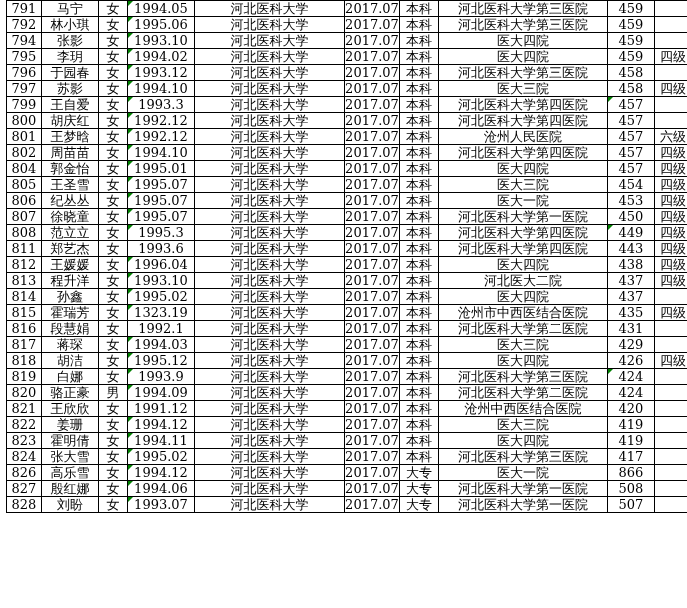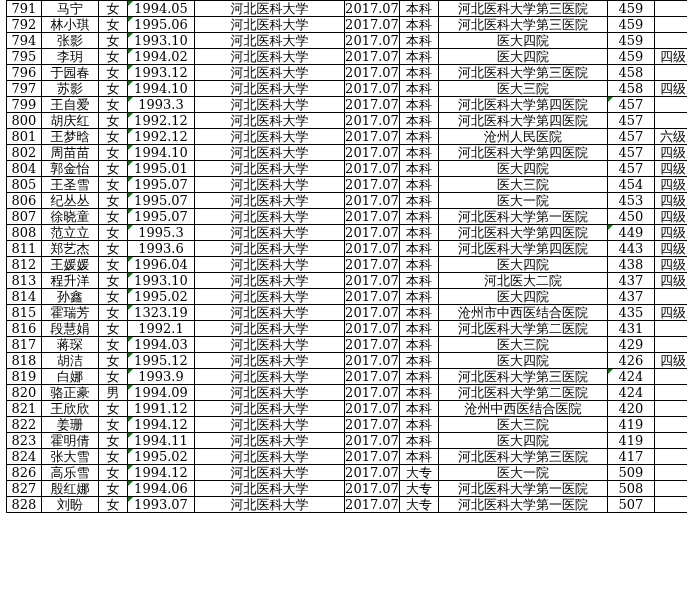--- a/index.html
+++ b/index.html
@@ -417,21 +417,21 @@
         </tr>
         <tr>
           <td>826</td>
           <td>高乐雪</td>
           <td>女</td>
           <td class="flag">1994.12</td>
           <td>河北医科大学</td>
           <td>2017.07</td>
           <td>大专</td>
           <td>医大一院</td>
-          <td>509</td>
+          <td>866</td>
           <td></td>
         </tr>
         <tr>
           <td>827</td>
           <td>殷红娜</td>
           <td>女</td>
           <td class="flag">1994.06</td>
           <td>河北医科大学</td>
           <td>2017.07</td>
           <td>大专</td>

